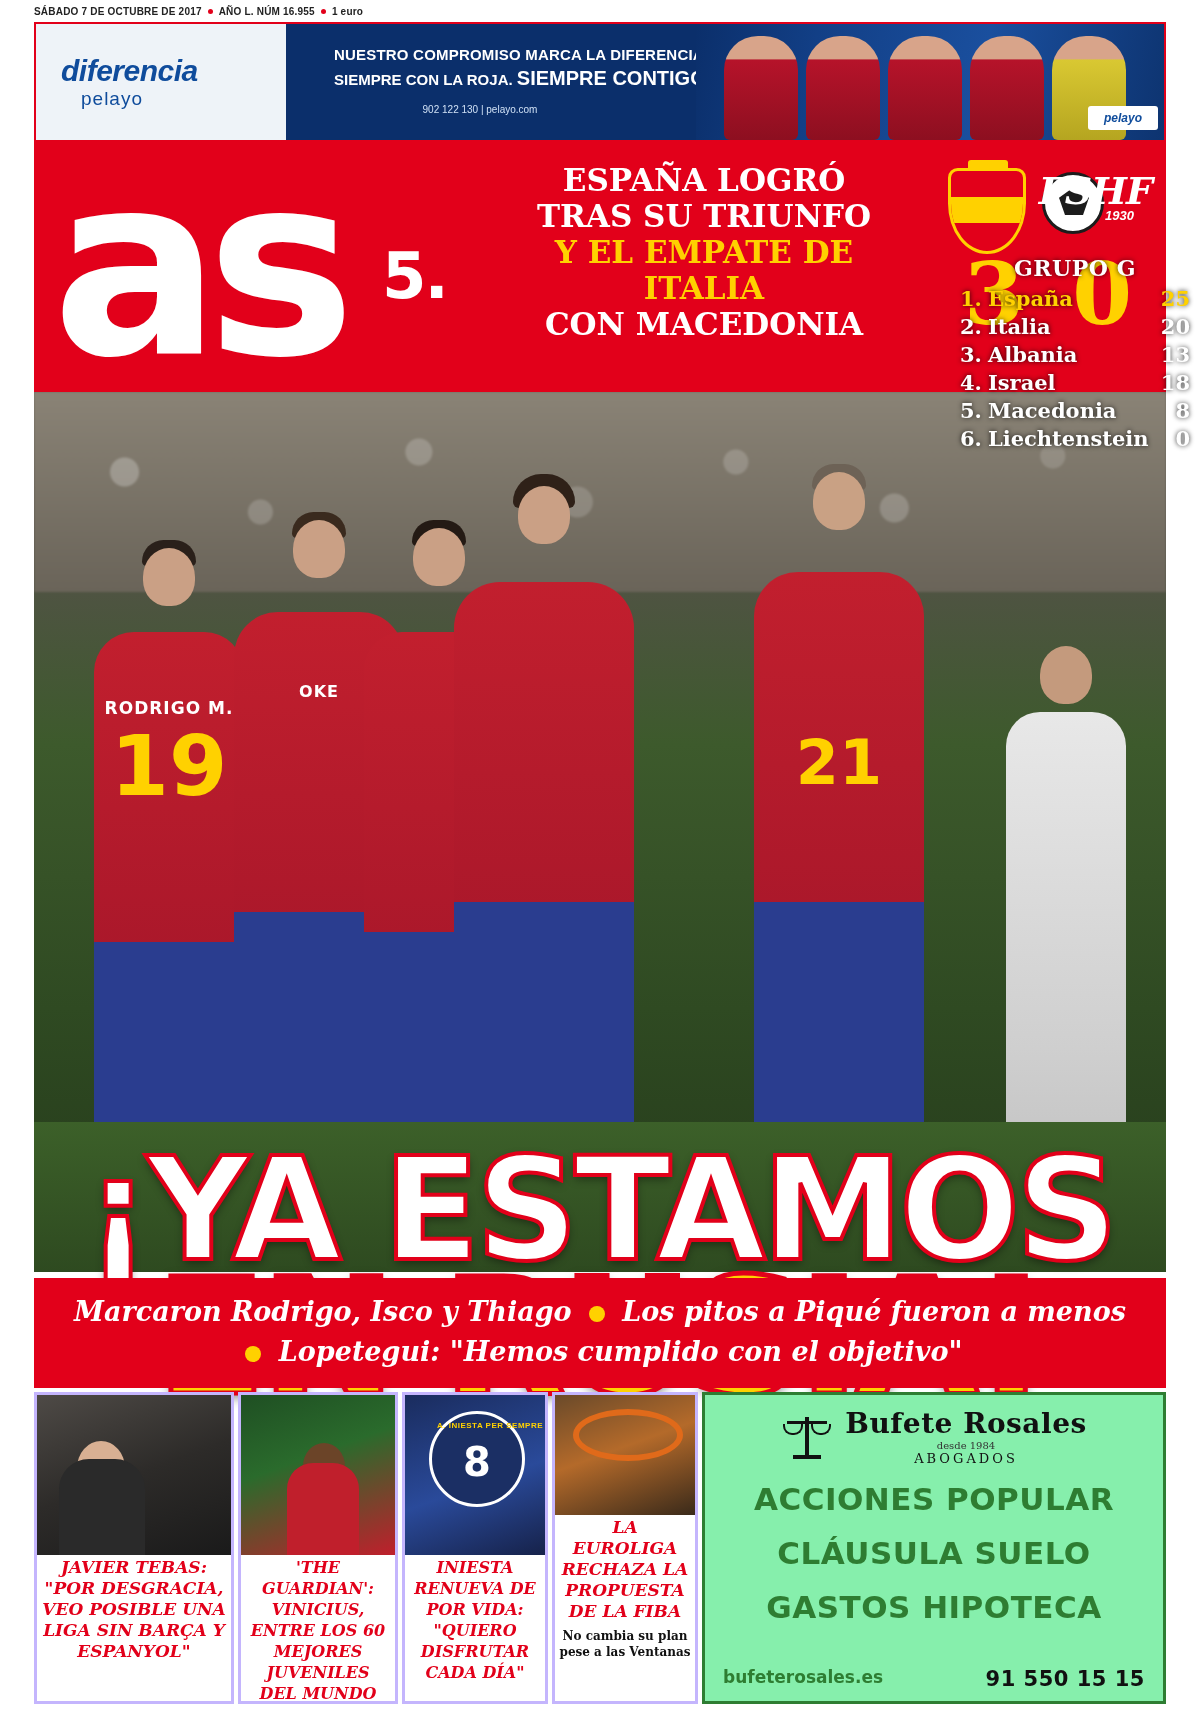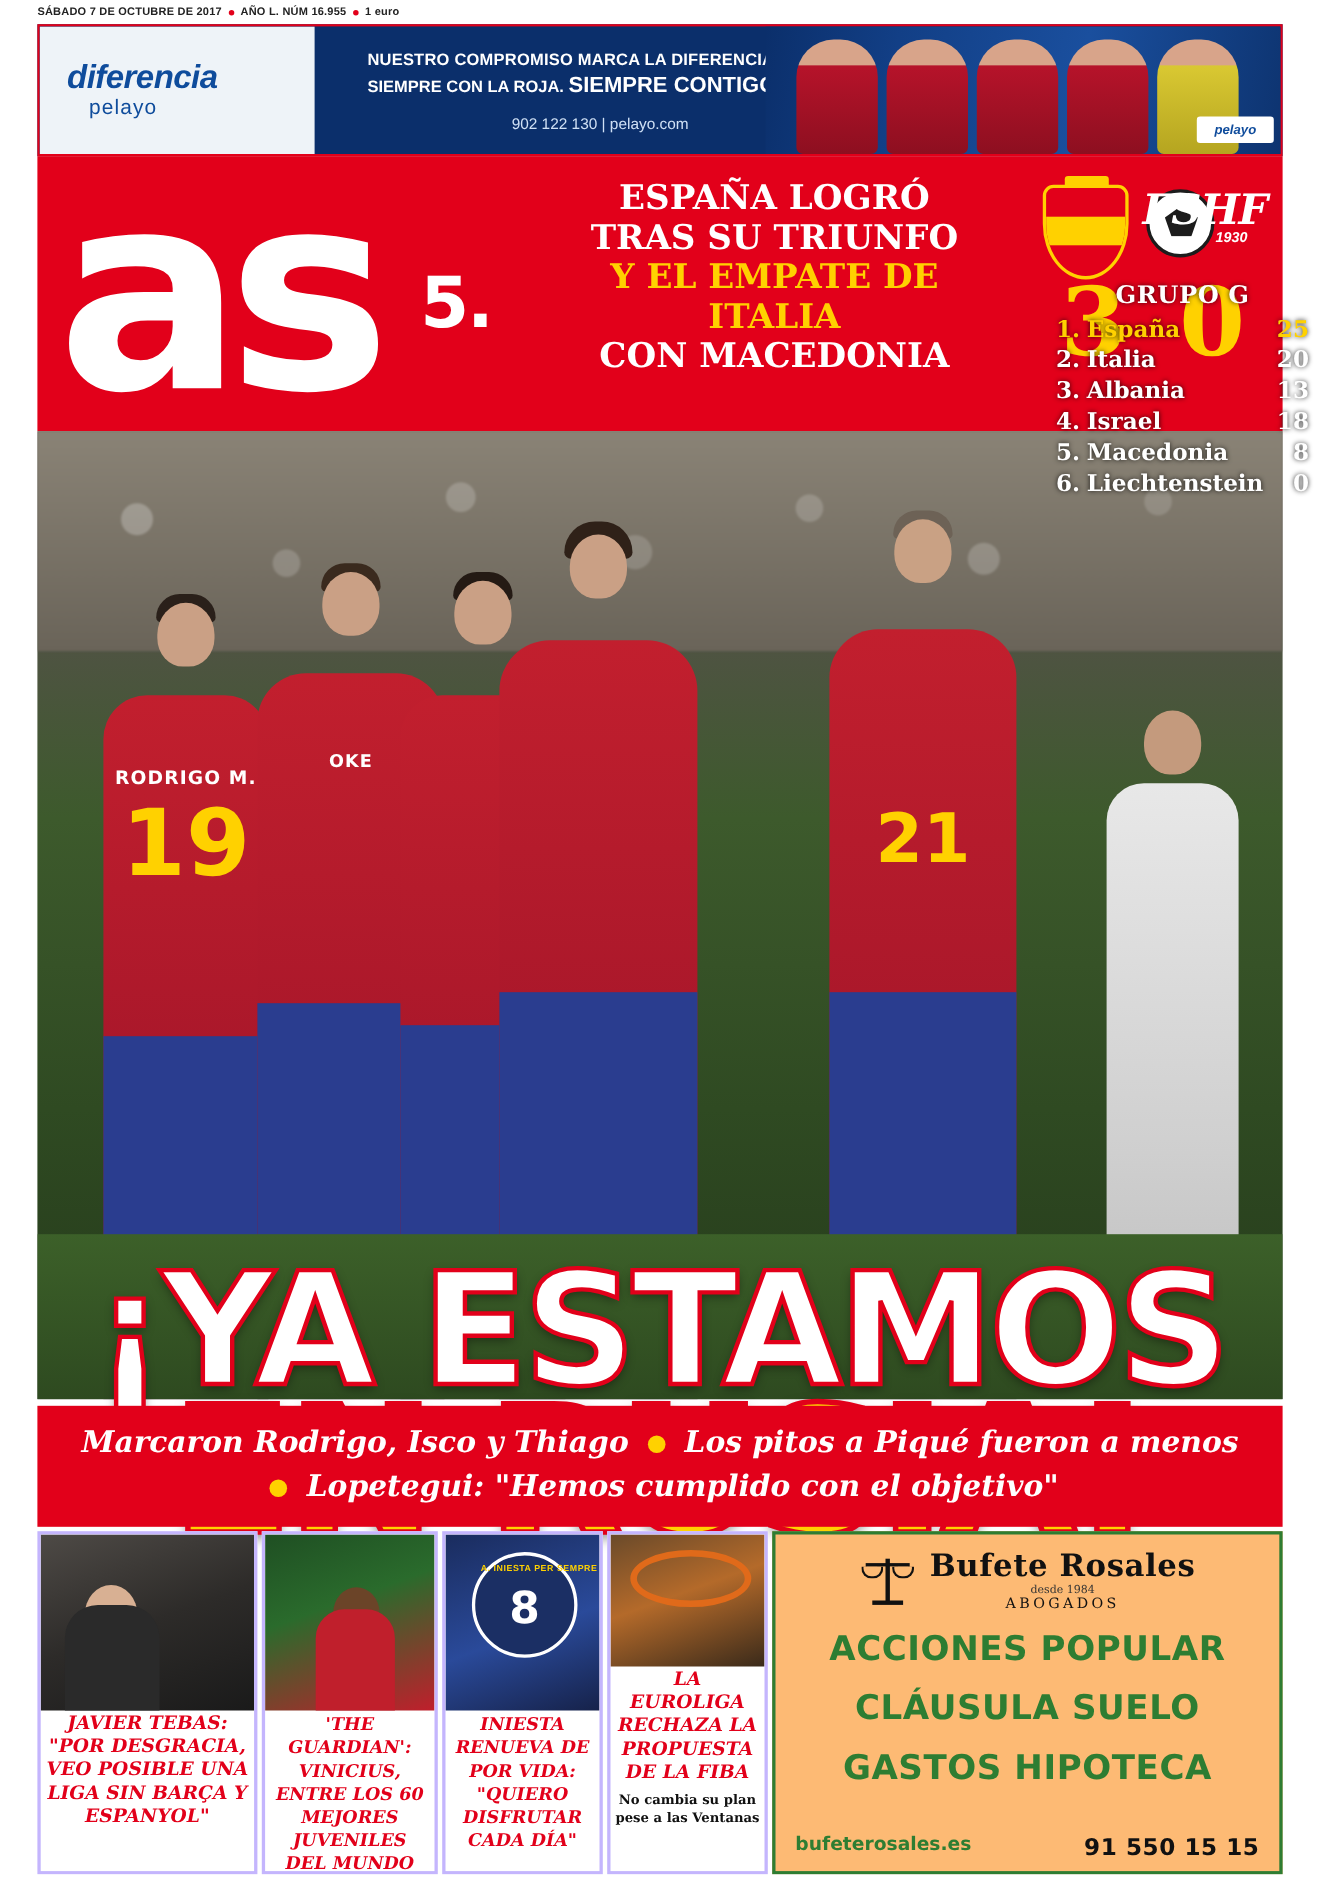--- a/index.html
+++ b/index.html
@@ -56,21 +56,21 @@
   }
   .ad-left .t1{color:#0f4c9c;font-size:30px;font-weight:bold;font-style:italic;letter-spacing:-.5px;}
   .ad-left .t2{color:#0f4c9c;font-size:19px;font-weight:normal;letter-spacing:1px;}
   .ad-mid{
     position:absolute;left:250px;top:0;width:430px;height:116px;
     color:#ffffff;padding:22px 0 0 48px;box-sizing:border-box;
   }
   .ad-mid .l1{font-size:15px;font-weight:bold;letter-spacing:.2px;}
   .ad-mid .l2{font-size:15px;font-weight:bold;margin-top:4px;}
   .ad-mid .l2 b{font-size:20px;}
-  .ad-mid .l3{font-size:14px;margin-top:14px;color:#cfe0f5;text-align:right;padding-right:90px;}
+  .ad-mid .l3{font-size:10px;margin-top:14px;color:#cfe0f5;text-align:center;padding-right:90px;}
   .ad-photo{
     position:absolute;left:660px;top:0;width:472px;height:116px;
     background:linear-gradient(100deg,#0b2f6b 0%,#123f86 25%,#1a4f9e 60%,#0d336f 100%);
     overflow:hidden;
   }
   .ad-photo .player{
     position:absolute;bottom:0;width:74px;height:104px;
     background:linear-gradient(180deg,#d8a48a 0%,#d8a48a 22%,#b6132a 23%,#8d0f20 100%);
     border-radius:34px 34px 6px 6px;
   }
@@ -346,21 +346,21 @@
   .t3 .cap{font-size:16px;height:150px;}
   .t4 .cap{font-size:17px;height:190px;}
   .t4 .cap .sub{
     display:block;color:#111;font-size:12px;font-style:normal;
     font-weight:bold;line-height:16px;margin-top:6px;
   }
   
   .bufete{
     position:absolute;left:668px;top:0;width:464px;height:312px;
     border:3px solid #2e7d32;box-sizing:border-box;
-    background:#fdba74;
+    background:#86efac;
     overflow:hidden;
   }
   .bufete .head{
     position:absolute;left:0;top:6px;width:100%;height:70px;
     display:flex;align-items:center;justify-content:center;gap:12px;
   }
   .bufete .scale{
     width:52px;height:50px;position:relative;
   }
   .bufete .scale .post{position:absolute;left:24px;top:6px;width:4px;height:40px;background:#111;}

